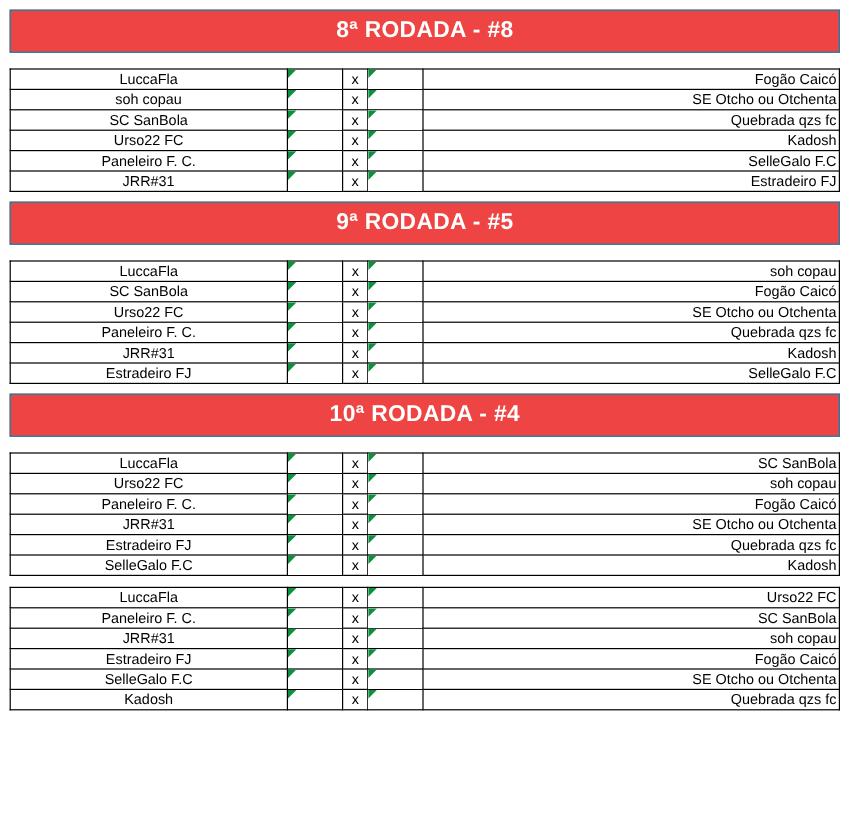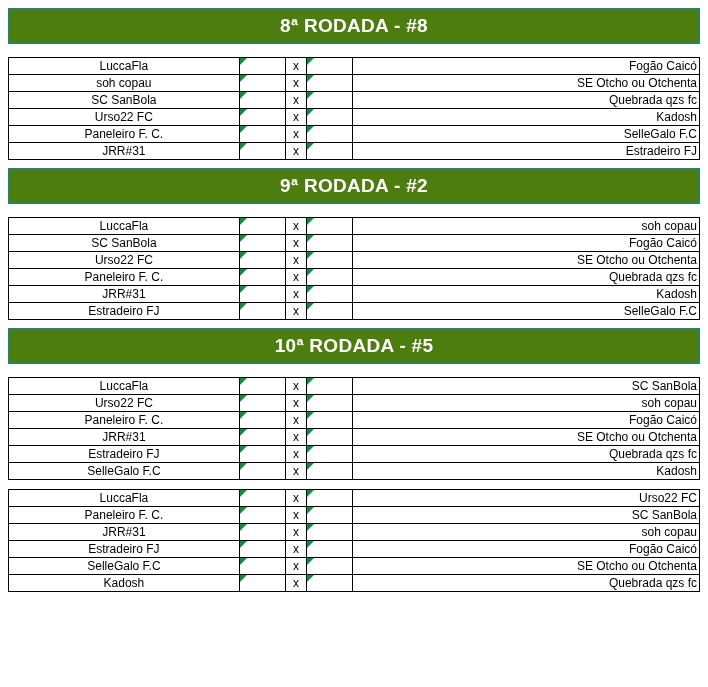--- a/index.html
+++ b/index.html
@@ -21,21 +21,21 @@
     position: relative;
     box-sizing: border-box;
     padding: 0;
   }
   .round-block {
     margin: 0 0 0 0;
   }
   .round-header {
     margin: 8px 8px 13px 8px;
     height: 34px;
-    background: #4d7c0f;
+    background: #ef4444;
     border: 1px solid #0b84b3;
     display: flex;
     align-items: center;
     justify-content: center;
     color: #ffffff;
     font-size: 19px;
     font-weight: bold;
     letter-spacing: 0.3px;
   }
   .fixtures {
@@ -132,21 +132,21 @@
               <td class="team-home">JRR#31</td>
               <td class="score-cell"><span class="corner"></span><span></span></td>
               <td class="x-cell">x</td>
               <td class="score-cell"><span class="corner"></span><span></span></td>
               <td class="team-away">Estradeiro FJ</td>
             </tr>
           </tbody>
         </table>
       </div>
       <div class="round-block">
-        <div class="round-header">9ª RODADA - #2</div>
+        <div class="round-header">9ª RODADA - #5</div>
         <table class="fixtures">
           <tbody>
             <tr>
               <td class="team-home">LuccaFla</td>
               <td class="score-cell"><span class="corner"></span><span></span></td>
               <td class="x-cell">x</td>
               <td class="score-cell"><span class="corner"></span><span></span></td>
               <td class="team-away">soh copau</td>
             </tr>
             <tr>
@@ -181,21 +181,21 @@
               <td class="team-home">Estradeiro FJ</td>
               <td class="score-cell"><span class="corner"></span><span></span></td>
               <td class="x-cell">x</td>
               <td class="score-cell"><span class="corner"></span><span></span></td>
               <td class="team-away">SelleGalo F.C</td>
             </tr>
           </tbody>
         </table>
       </div>
       <div class="round-block">
-        <div class="round-header">10ª RODADA - #5</div>
+        <div class="round-header">10ª RODADA - #4</div>
         <table class="fixtures">
           <tbody>
             <tr>
               <td class="team-home">LuccaFla</td>
               <td class="score-cell"><span class="corner"></span><span></span></td>
               <td class="x-cell">x</td>
               <td class="score-cell"><span class="corner"></span><span></span></td>
               <td class="team-away">SC SanBola</td>
             </tr>
             <tr>

